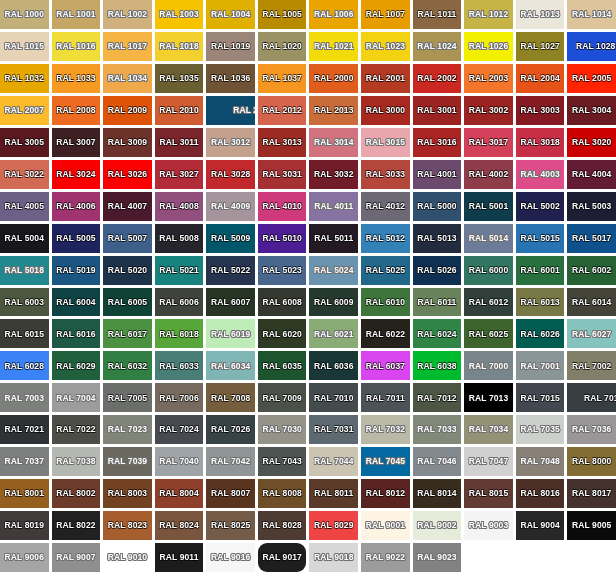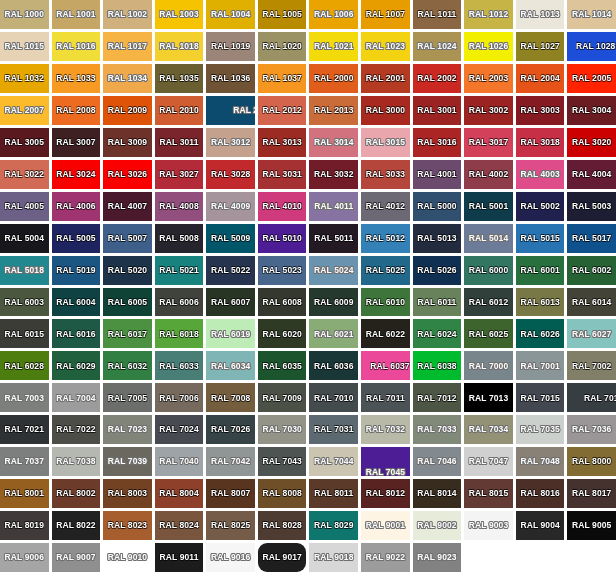--- a/index.html
+++ b/index.html
@@ -460,42 +460,42 @@
     </div>
     <div class="swatch dark" title="RAL 6025" style="background: rgb(61, 100, 45);">
       <span class="swatch-label">RAL 6025</span>
     </div>
     <div class="swatch dark" title="RAL 6026" style="background: rgb(1, 93, 82);">
       <span class="swatch-label">RAL 6026</span>
     </div>
     <div class="swatch light" title="RAL 6027" style="background: rgb(132, 195, 190);">
       <span class="swatch-label">RAL 6027</span>
     </div>
-    <div class="swatch dark" title="RAL 6028" style="background: #4d7c0f;">
+    <div class="swatch dark" title="RAL 6028" style="background: #3b82f6;">
       <span class="swatch-label">RAL 6028</span>
     </div>
     <div class="swatch dark" title="RAL 6029" style="background: rgb(32, 96, 61);">
       <span class="swatch-label">RAL 6029</span>
     </div>
     <div class="swatch dark" title="RAL 6032" style="background: rgb(49, 127, 67);">
       <span class="swatch-label">RAL 6032</span>
     </div>
     <div class="swatch dark" title="RAL 6033" style="background: rgb(73, 126, 118);">
       <span class="swatch-label">RAL 6033</span>
     </div>
     <div class="swatch light" title="RAL 6034" style="background: rgb(127, 181, 181);">
       <span class="swatch-label">RAL 6034</span>
     </div>
     <div class="swatch dark" title="RAL 6035" style="background: rgb(28, 84, 45);">
       <span class="swatch-label">RAL 6035</span>
     </div>
     <div class="swatch dark" title="RAL 6036" style="background: rgb(25, 55, 55);">
       <span class="swatch-label">RAL 6036</span>
     </div>
-    <div class="swatch dark" title="RAL 6037" style="background: #ec4899; justify-content: flex-end;">
+    <div class="swatch dark" title="RAL 6037" style="background: #d946ef;">
       <span class="swatch-label">RAL 6037</span>
     </div>
     <div class="swatch dark" title="RAL 6038" style="background: rgb(0, 187, 45);">
       <span class="swatch-label">RAL 6038</span>
     </div>
     <div class="swatch light" title="RAL 7000" style="background: rgb(120, 133, 139);">
       <span class="swatch-label">RAL 7000</span>
     </div>
     <div class="swatch light" title="RAL 7001" style="background: rgb(138, 149, 151);">
       <span class="swatch-label">RAL 7001</span>
@@ -589,21 +589,21 @@
     </div>
     <div class="swatch light" title="RAL 7042" style="background: rgb(143, 150, 149);">
       <span class="swatch-label">RAL 7042</span>
     </div>
     <div class="swatch dark" title="RAL 7043" style="background: rgb(78, 84, 81);">
       <span class="swatch-label">RAL 7043</span>
     </div>
     <div class="swatch light" title="RAL 7044" style="background: rgb(202, 196, 176);">
       <span class="swatch-label">RAL 7044</span>
     </div>
-    <div class="swatch light" title="RAL 7045" style="background: #4c1d95; align-items: flex-end;">
+    <div class="swatch light" title="RAL 7045" style="background: #0369a1;">
       <span class="swatch-label">RAL 7045</span>
     </div>
     <div class="swatch light" title="RAL 7046" style="background: rgb(130, 137, 143);">
       <span class="swatch-label">RAL 7046</span>
     </div>
     <div class="swatch light" title="RAL 7047" style="background: rgb(208, 208, 208);">
       <span class="swatch-label">RAL 7047</span>
     </div>
     <div class="swatch light" title="RAL 7048" style="background: rgb(137, 129, 118);">
       <span class="swatch-label">RAL 7048</span>
@@ -658,21 +658,21 @@
     </div>
     <div class="swatch dark" title="RAL 8024" style="background: rgb(121, 85, 61);">
       <span class="swatch-label">RAL 8024</span>
     </div>
     <div class="swatch dark" title="RAL 8025" style="background: rgb(117, 92, 72);">
       <span class="swatch-label">RAL 8025</span>
     </div>
     <div class="swatch dark" title="RAL 8028" style="background: rgb(78, 59, 49);">
       <span class="swatch-label">RAL 8028</span>
     </div>
-    <div class="swatch dark" title="RAL 8029" style="background: #0f766e;">
+    <div class="swatch dark" title="RAL 8029" style="background: #ef4444;">
       <span class="swatch-label">RAL 8029</span>
     </div>
     <div class="swatch light" title="RAL 9001" style="background: rgb(253, 244, 227);">
       <span class="swatch-label">RAL 9001</span>
     </div>
     <div class="swatch light" title="RAL 9002" style="background: rgb(231, 235, 218);">
       <span class="swatch-label">RAL 9002</span>
     </div>
     <div class="swatch light" title="RAL 9003" style="background: rgb(244, 244, 244);">
       <span class="swatch-label">RAL 9003</span>

